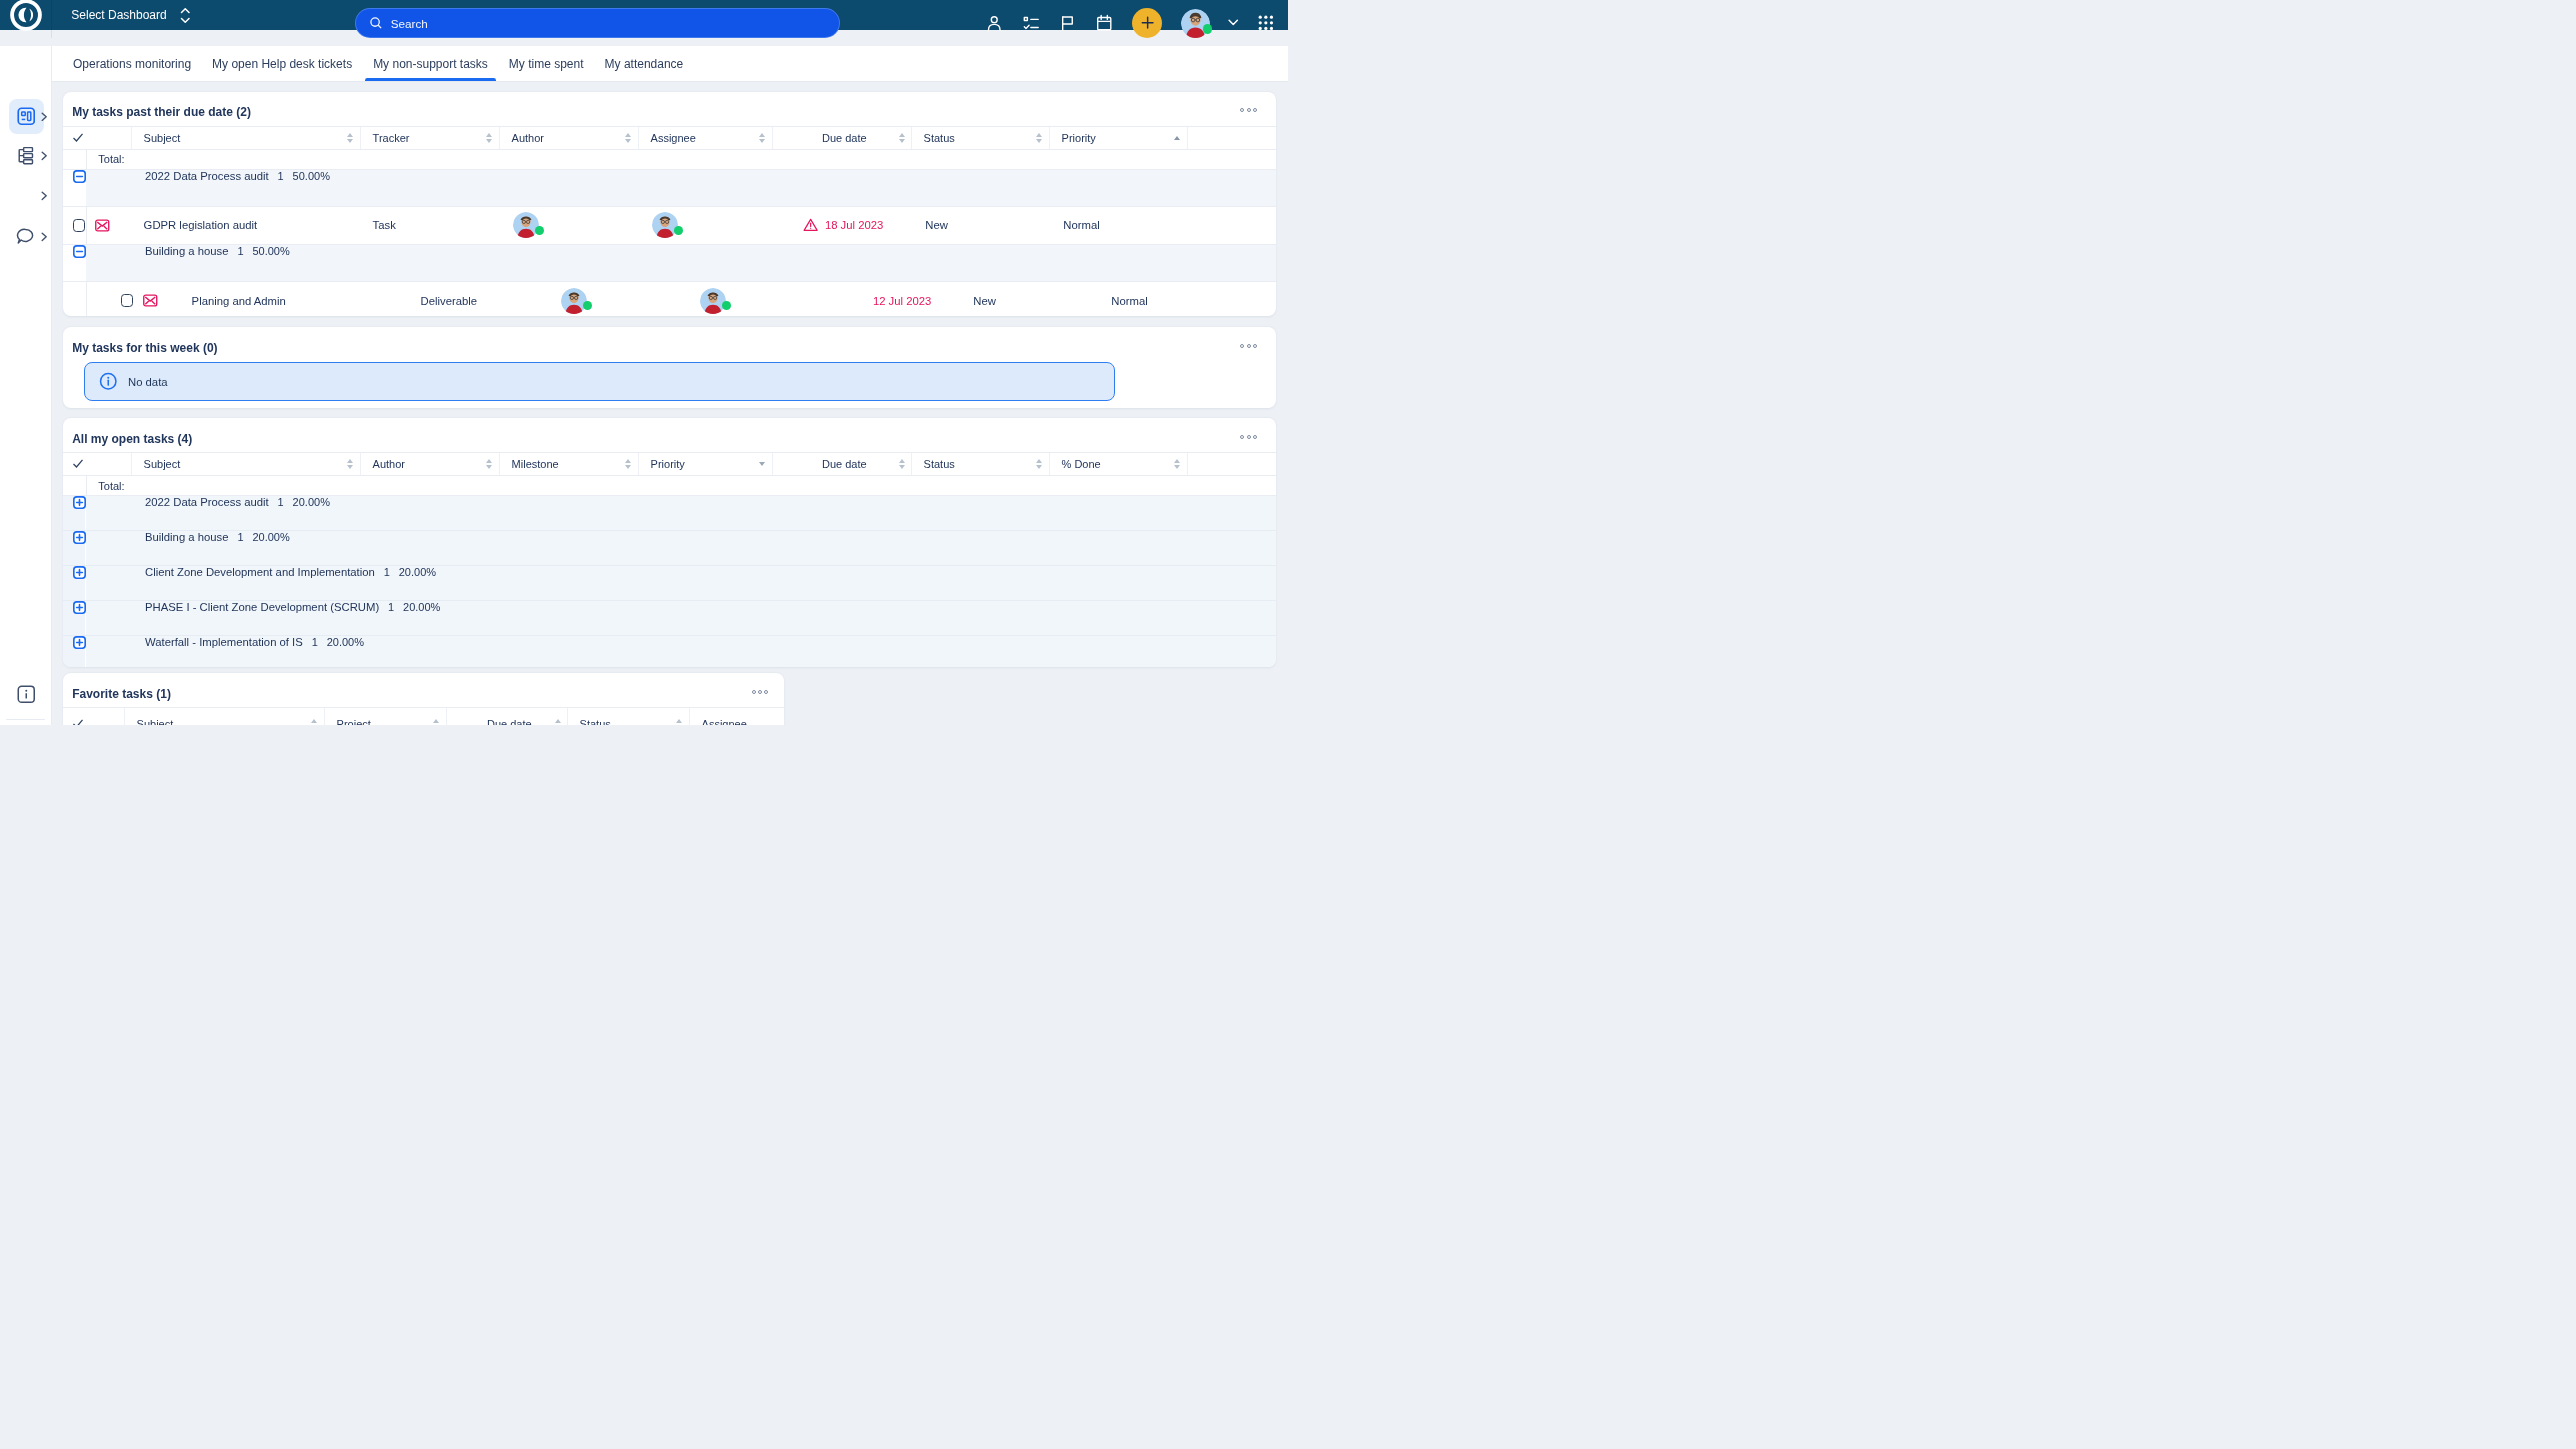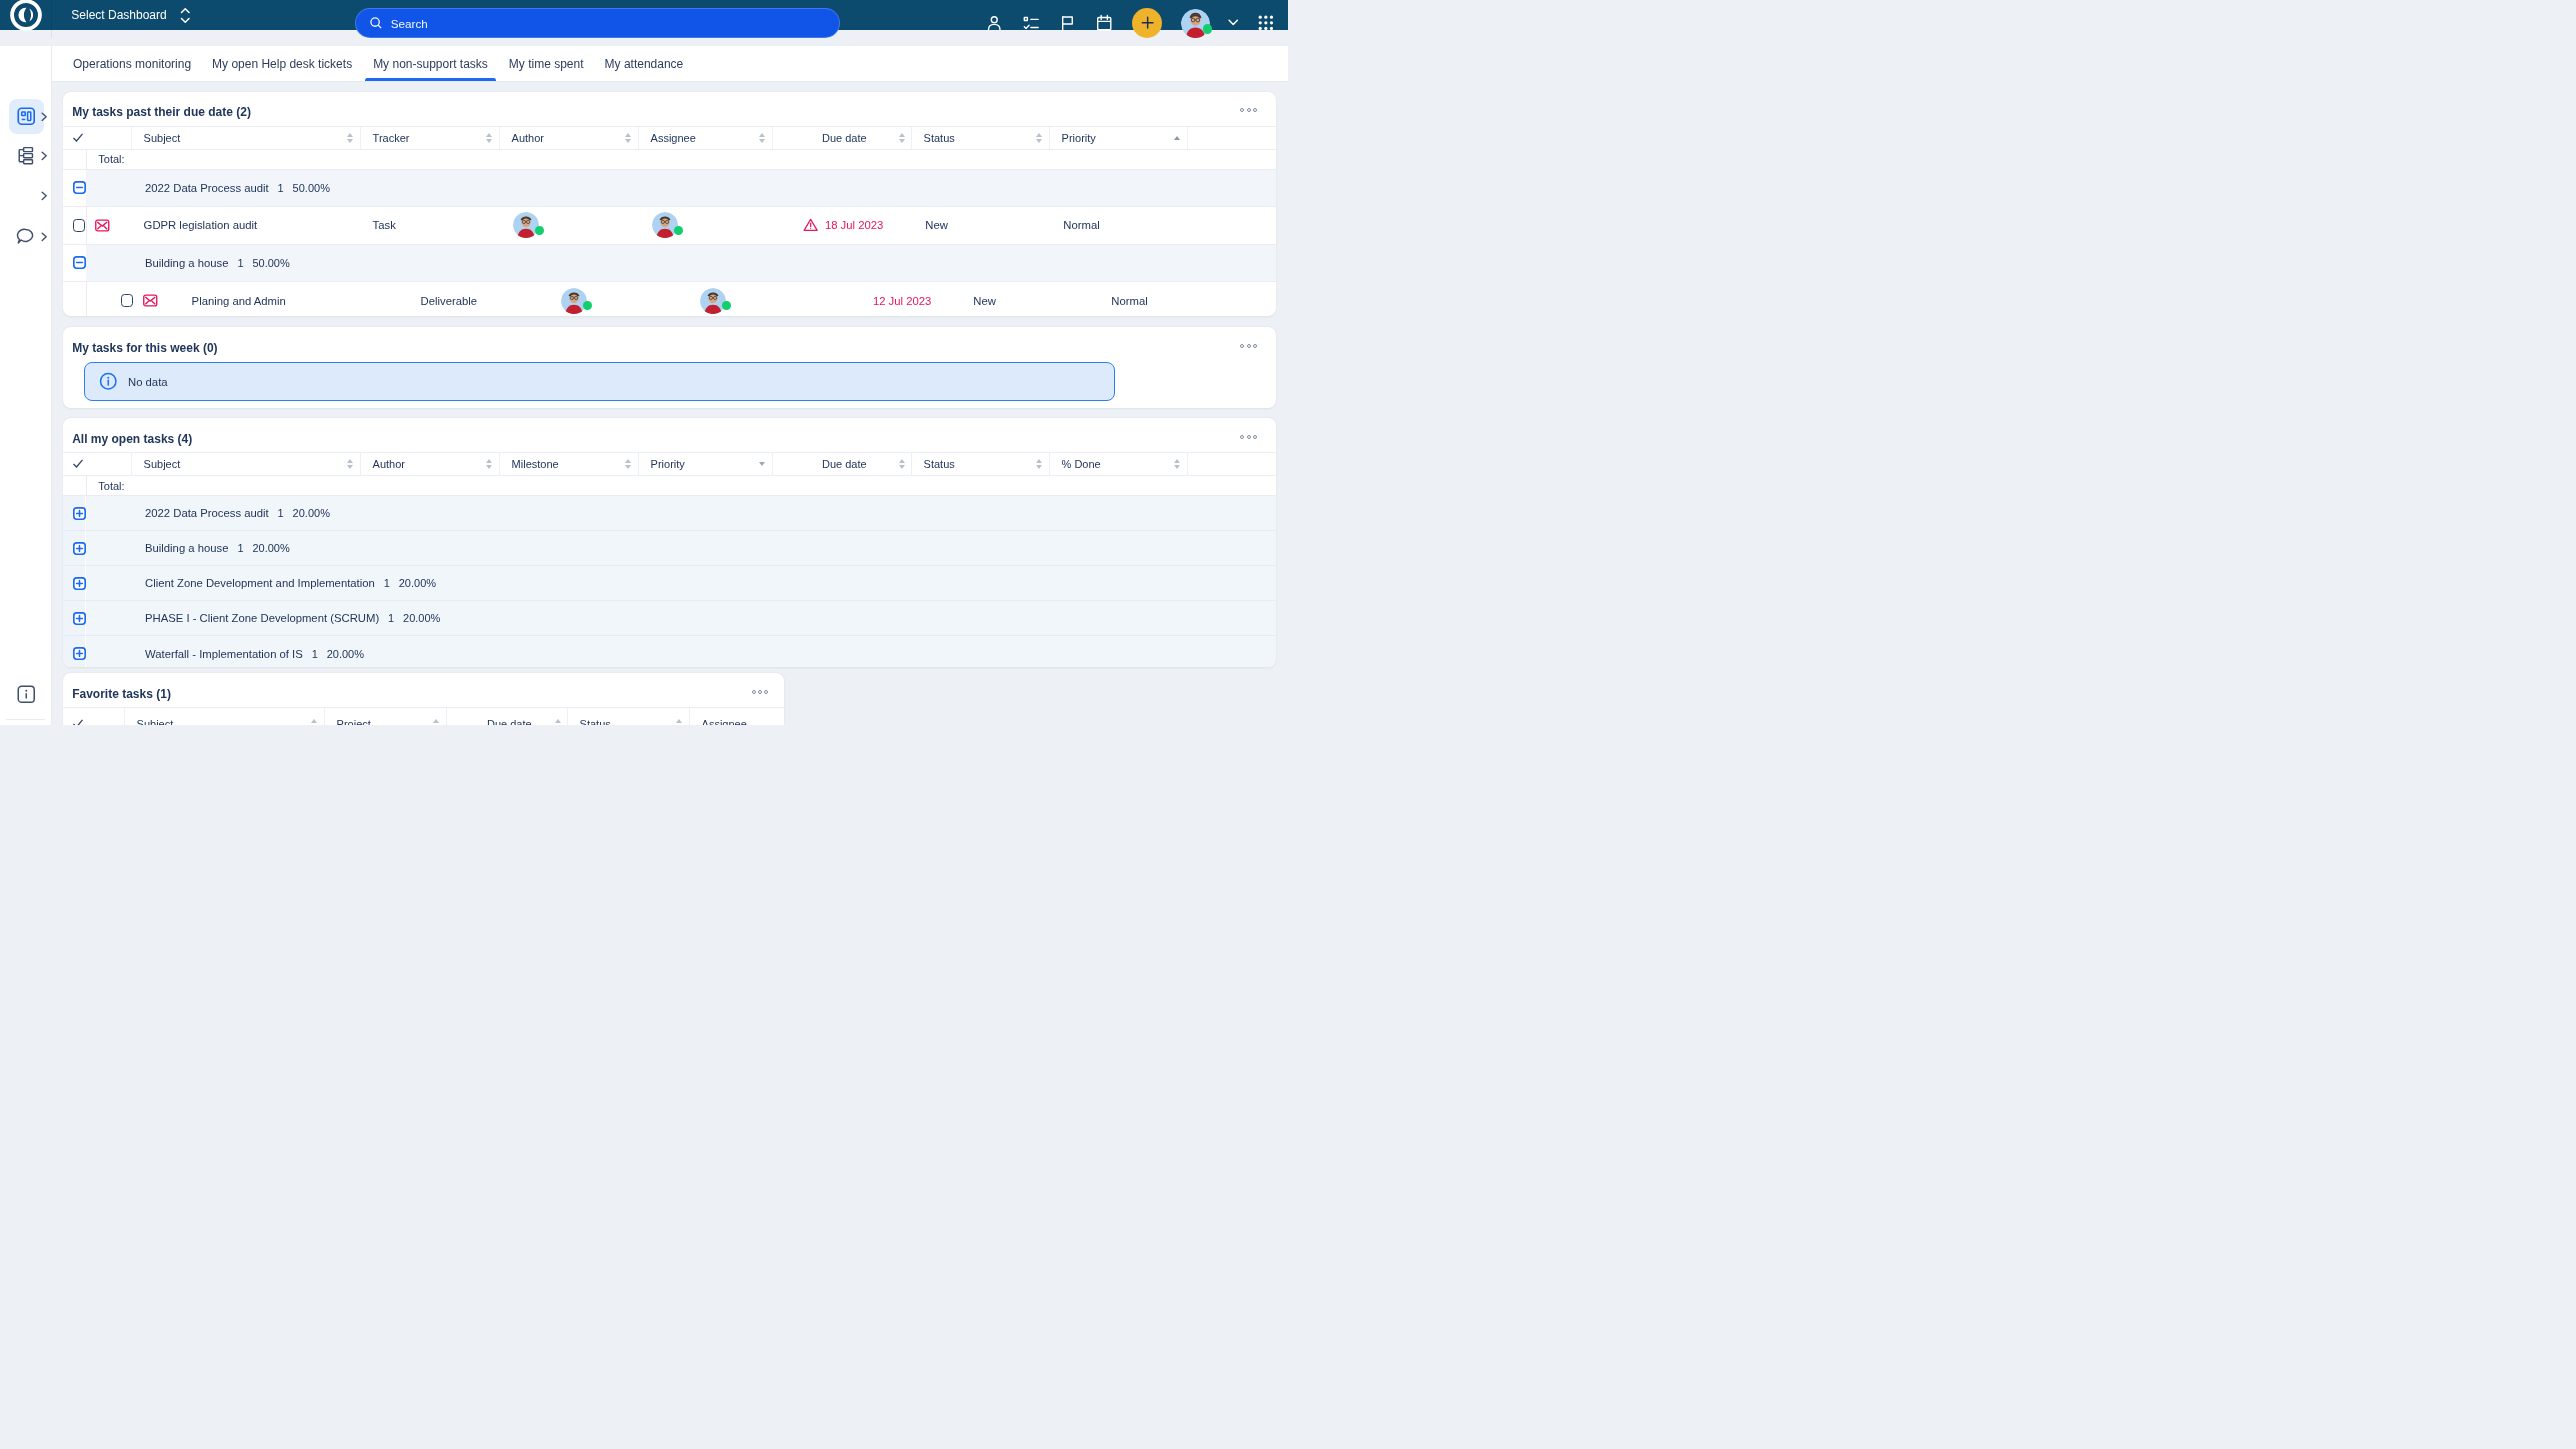--- a/index.html
+++ b/index.html
@@ -53,21 +53,21 @@
   .tri-up { width:0; height:0; border-left:3.6px solid transparent; border-right:3.6px solid transparent; border-bottom:4.4px solid #b6c1ce; }
   .tri-dn { width:0; height:0; border-left:3.6px solid transparent; border-right:3.6px solid transparent; border-top:4.4px solid #b6c1ce; }
   .tri-dark { border-bottom-color:#8796a9; }
   .tri-dark-dn { border-top-color:#9aa8b8; }
 
   .total-row { height:20px; border-bottom:0.8px solid #e9edf3; display:flex; align-items:center; padding-left:35px; font-size:11px; color:#22365b; position:relative; }
   .gutter::before { content:""; position:absolute; left:23px; top:0; bottom:0; width:0.8px; background:#e9edf3; }
 
   .group-row { height:37px; position:relative; border-bottom:0.8px solid #e9edf3; cursor:pointer; }
   .group-band { position:absolute; left:23px; right:0; top:0; bottom:0; background:#f2f6fa; }
-  .group-inner { position:absolute; inset:0; display:flex; align-items:center; padding-left:9.7px; }
+  .group-inner { position:absolute; inset:0; display:flex; align-items:flex-start; padding-left:9.7px; }
   .group-name { margin-left:59px; font-size:11.3px; color:#22365b; }
   .group-meta { margin-left:8.9px; font-size:11px; color:#22365b; }
   .open-group { height:35px; border-bottom:0.8px solid #e6ecf3; }
   .open-group .group-gutter { position:absolute; left:0; top:0; bottom:0; width:23px; background:#eef4f9; border-right:0.8px solid #fff; }
   .open-group .group-band { background:#f1f6fa; }
 
   .trow { height:38px; border-bottom:0.8px solid #e9edf3; position:relative; cursor:pointer; }
   .td { display:flex; align-items:center; padding-left:11.3px; font-size:11.3px; color:#22365b; min-width:0; }
   .cell-icons { padding-left:9.7px; gap:10.5px; }
   .checkbox { width:12px; height:13px; border:1.4px solid #2e4160; border-radius:3.6px; background:#fff; cursor:pointer; flex:none; }

